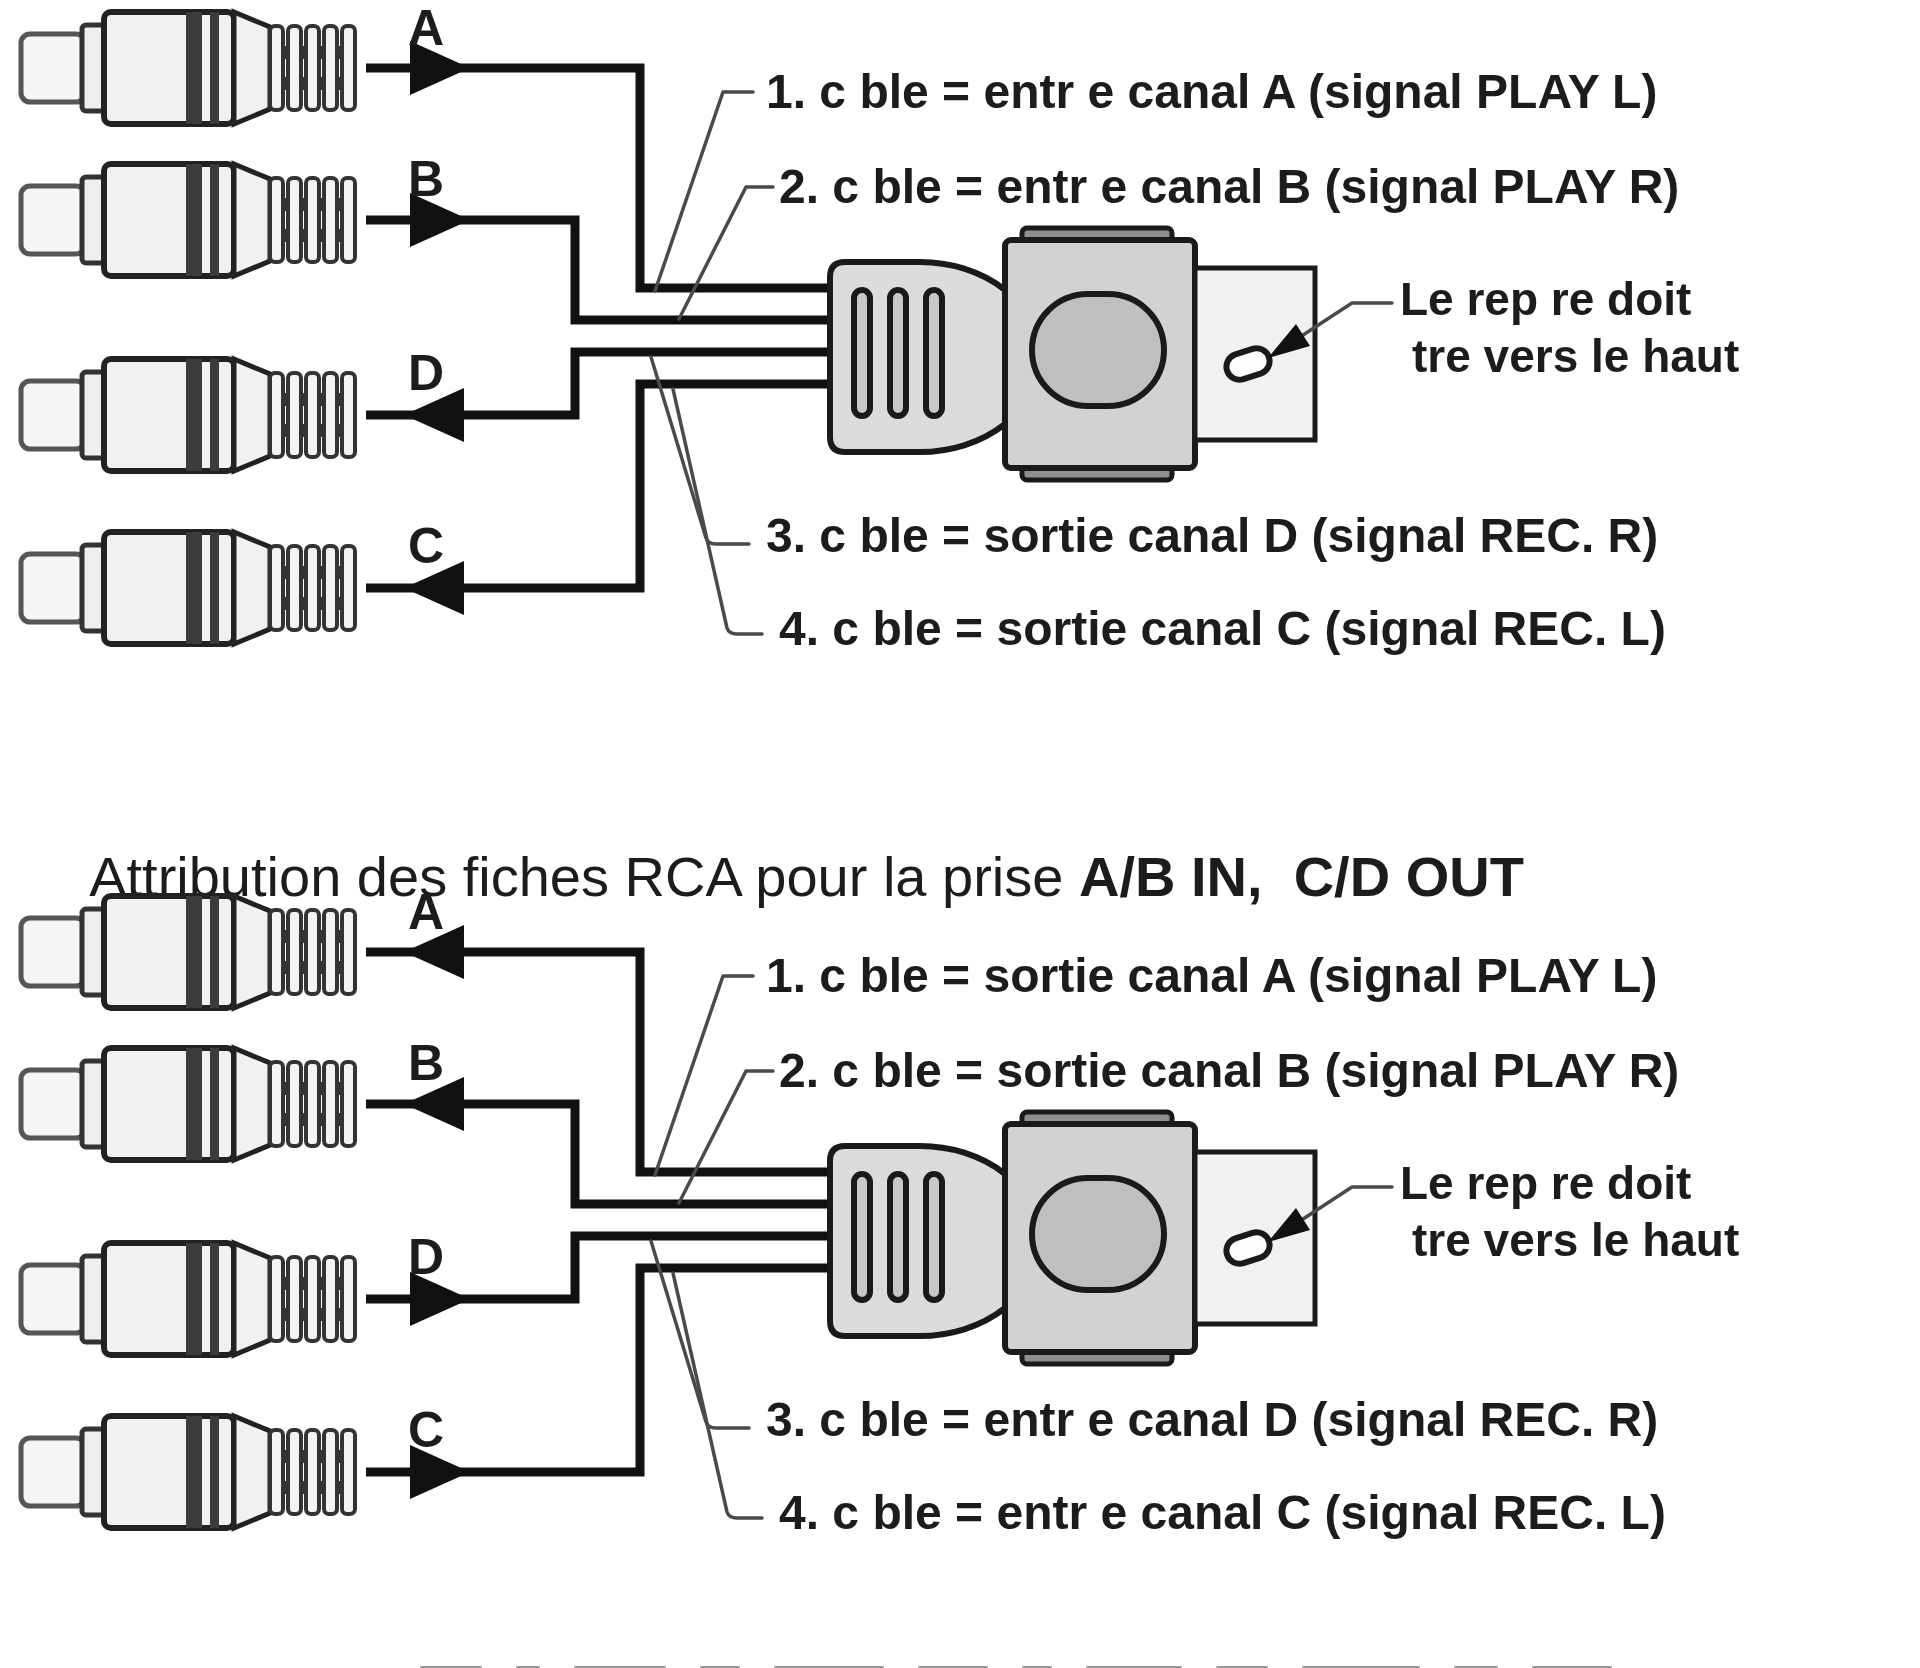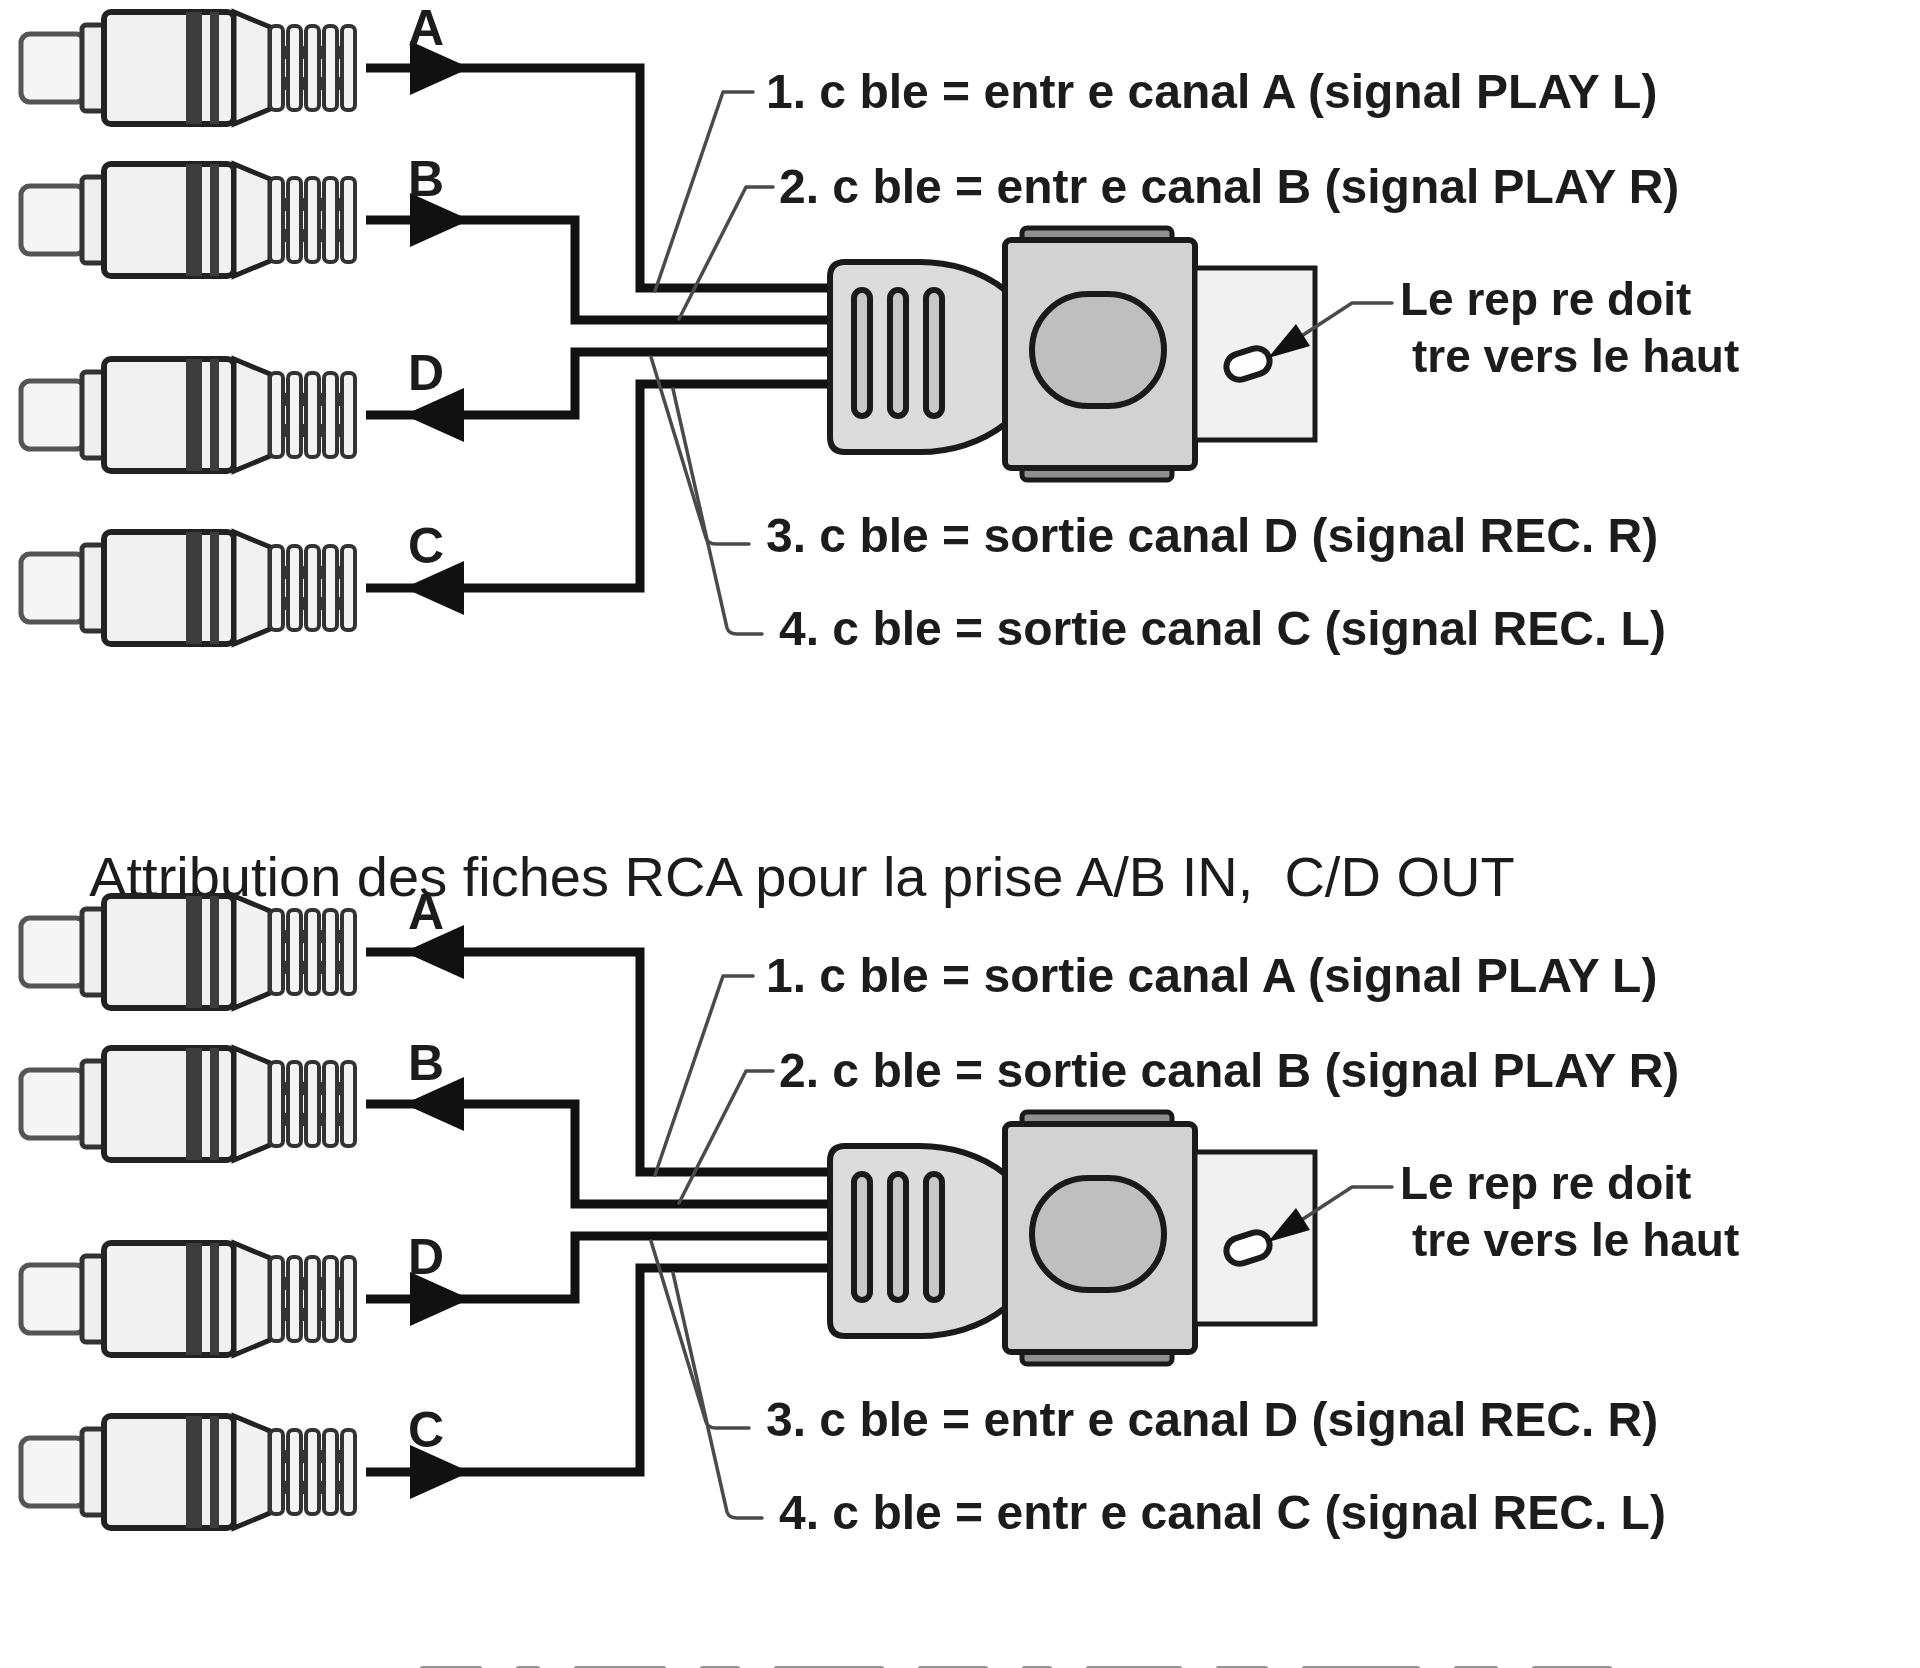--- a/index.html
+++ b/index.html
@@ -19,21 +19,21 @@
   .note-text{font-size:48px;font-weight:700;}
   .marker-text{font-size:46px;font-weight:700;}
   .title-row{
     height:135px;
     padding:30px 0 0 30px;
     font-size:56px;
     box-sizing:border-box;
     white-space:pre;
   }
   .title-row .t-plain{font-weight:400;white-space:pre;margin-top:24px;}
-  .title-row .t-bold{font-weight:400;white-space:pre;}
+  .title-row .t-bold{font-weight:700;white-space:pre;}
   .bottom-strip{
     position:relative;height:43px;width:1920px;
   }
   .crop-frag{
     position:absolute;bottom:2px;left:420px;
     display:flex;gap:34px;align-items:flex-end;height:10px;
   }
   .crop-frag span{
     display:block;height:8px;background:#3f3f3f;opacity:.55;border-radius:2px;
   }

